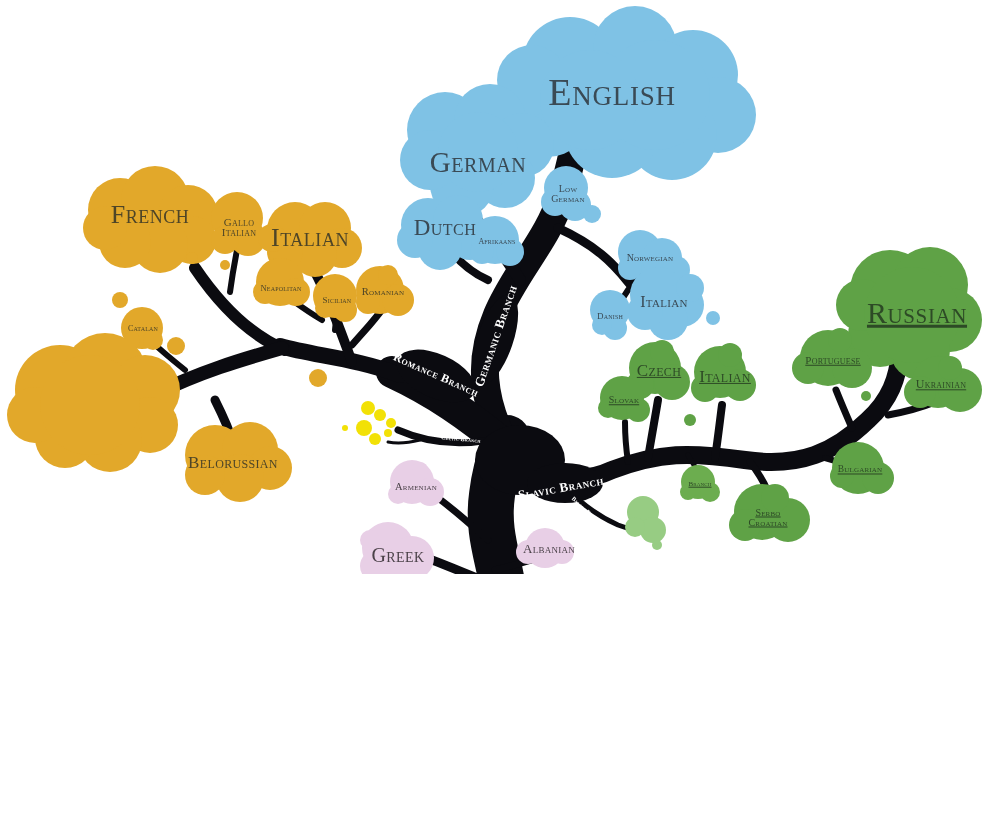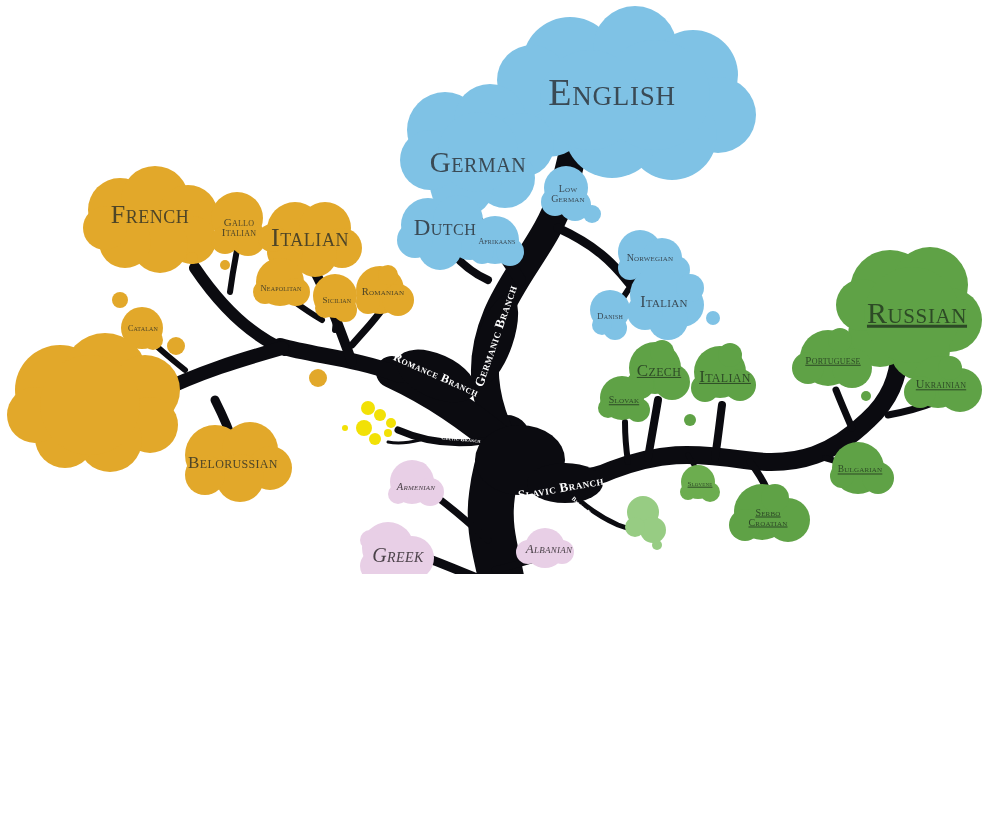--- a/index.html
+++ b/index.html
@@ -5,21 +5,21 @@
   html,body{margin:0;padding:0;background:#fff;}
   #stage{position:relative;width:983px;height:574px;background:#fff;overflow:hidden;
          font-family:"Liberation Serif",serif;}
   #stage svg{position:absolute;left:0;top:0;}
   .lbl{position:absolute;transform:translate(-50%,-50%);font-variant:small-caps;
        letter-spacing:.02em;line-height:.95;text-align:center;white-space:nowrap;}
   .wrap{white-space:normal;}
   .t-ger{color:#3a4a55;}
   .t-rom{color:#4e4527;}
   .t-sla{color:#2d4a26;text-decoration:underline;}
-  .t-oth{color:#4a4148;font-style:italic;}
+  .t-oth{color:#4a4148;}
   .blbl{position:absolute;color:#ffffff;font-weight:bold;white-space:nowrap;
         font-variant:small-caps;letter-spacing:.04em;}
 </style>
 </head>
 <body>
 
 <div id="stage">
 
   <svg width="983" height="813" viewBox="0 0 983 813">
 
@@ -328,21 +328,21 @@
   <div class="lbl t-rom" style="left:233px;top:463px;font-size:17px">Belorussian</div>
 
   <div class="lbl t-sla" style="left:659px;top:371px;font-size:17px">Czech</div>
   <div class="lbl t-sla" style="left:725px;top:377px;font-size:17px">Italian</div>
   <div class="lbl t-sla" style="left:624px;top:400px;font-size:10px">Slovak</div>
   <div class="lbl t-sla" style="left:917px;top:313px;font-size:30px">Russian</div>
   <div class="lbl t-sla" style="left:833px;top:360px;font-size:11px">Portuguese</div>
   <div class="lbl t-sla" style="left:941px;top:385px;font-size:12px">Ukrainian</div>
   <div class="lbl t-sla" style="left:860px;top:470px;font-size:9.5px">Bulgarian</div>
   <div class="lbl t-sla wrap" style="left:768px;top:517px;font-size:10px;width:58px">Serbo Croatian</div>
-  <div class="lbl t-sla" style="left:700px;top:484px;font-size:7px">Slovene</div>
+  <div class="lbl t-sla" style="left:700px;top:484px;font-size:7px">Branch</div>
 
   <div class="lbl t-oth" style="left:416px;top:487px;font-size:10.5px">Armenian</div>
   <div class="lbl t-oth" style="left:398px;top:555px;font-size:20px">Greek</div>
   <div class="lbl t-oth" style="left:549px;top:549px;font-size:13px">Albanian</div>
 
   <div class="blbl" style="left:436px;top:375px;font-size:12px;transform:translate(-50%,-50%) rotate(24deg)">Romance Branch</div>
   <div class="blbl" style="left:496px;top:336px;font-size:13px;transform:translate(-50%,-50%) rotate(-71deg)">Germanic Branch</div>
   <div class="blbl" style="left:561px;top:488px;font-size:13px;transform:translate(-50%,-50%) rotate(-10deg)">Slavic Branch</div>
   <div class="blbl" style="left:461px;top:439px;font-size:6px;transform:translate(-50%,-50%) rotate(5deg)">Celtic Branch</div>
   <div class="blbl" style="left:587px;top:511px;font-size:6px;transform:translate(-50%,-50%) rotate(43deg)">Baltic Branch</div>

